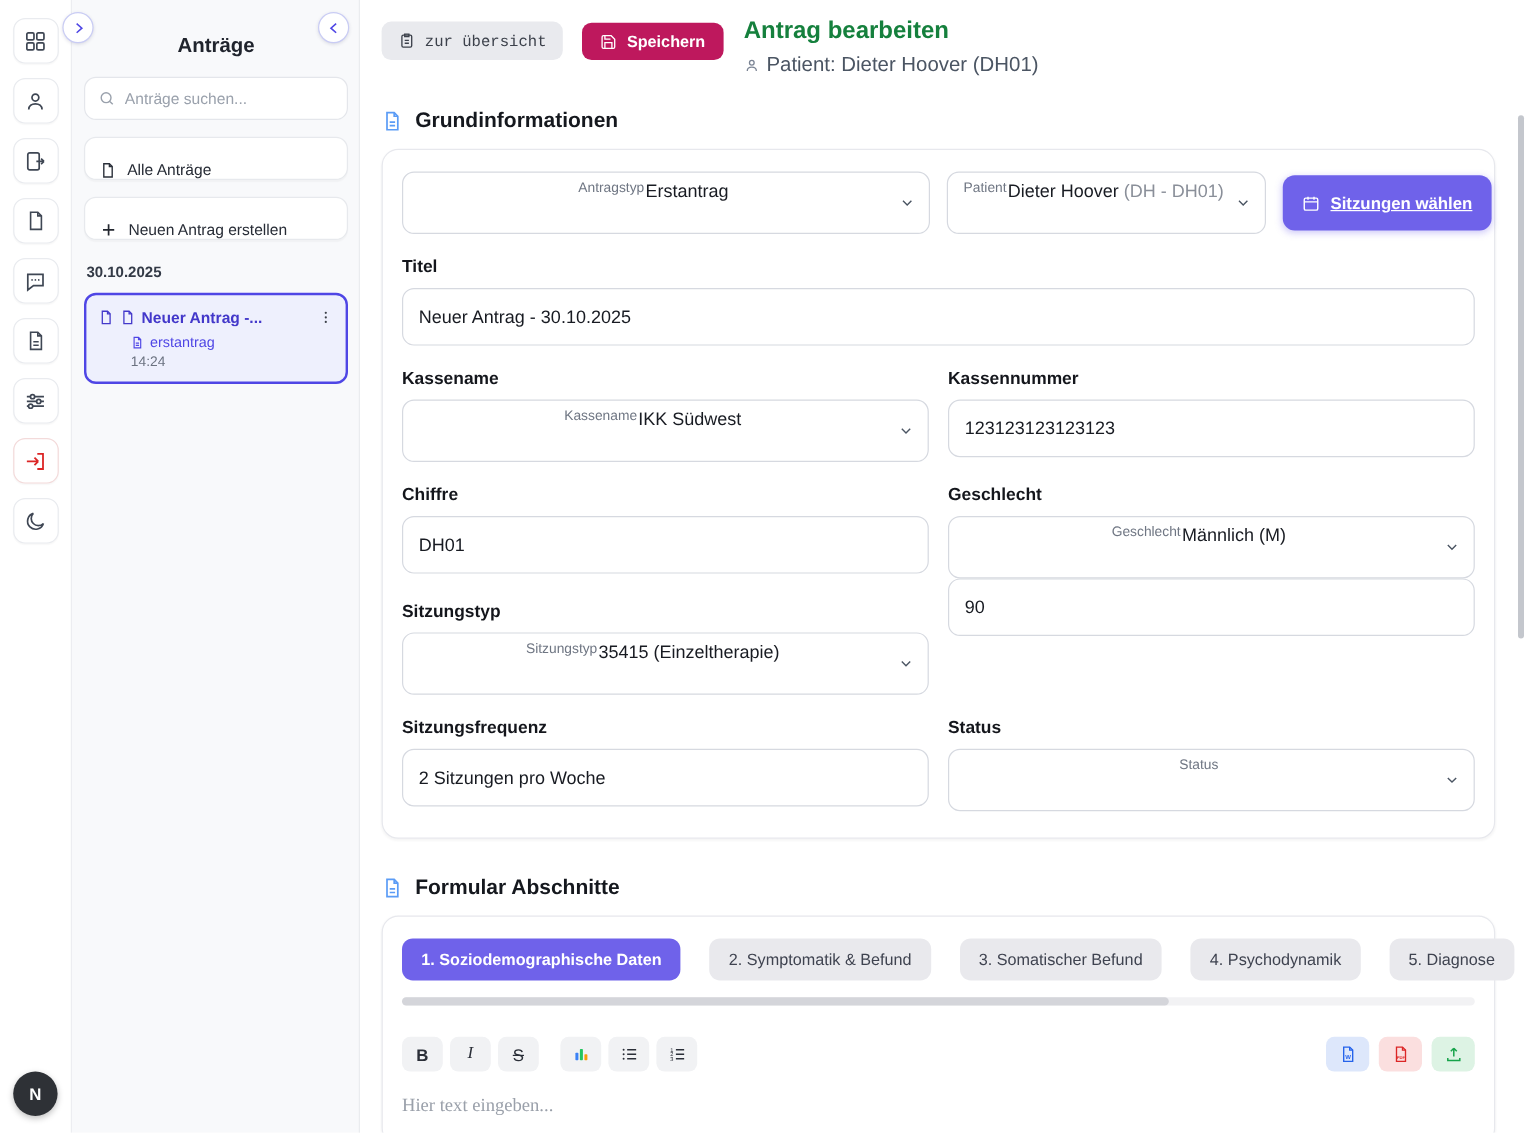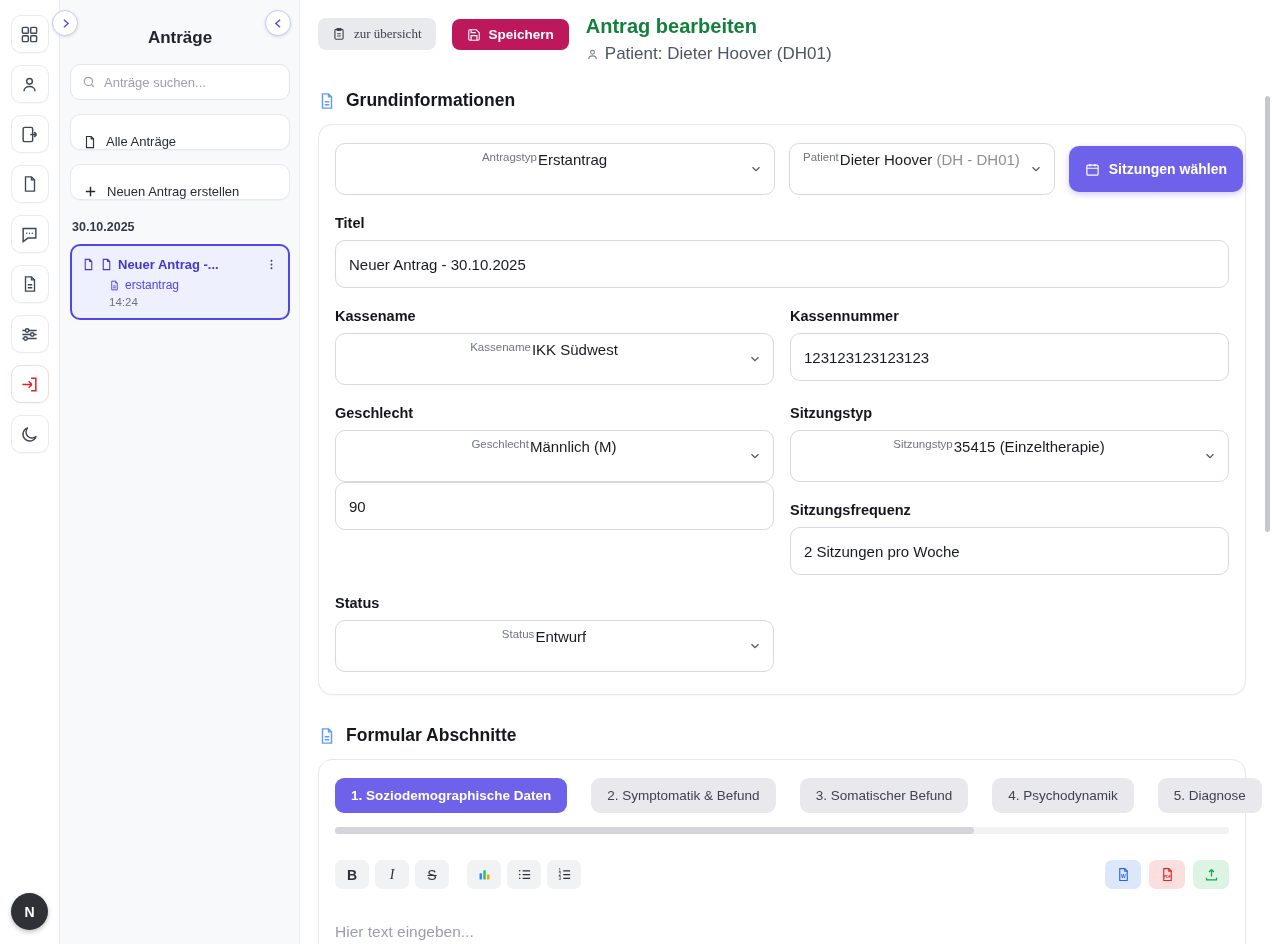--- a/index.html
+++ b/index.html
@@ -28,38 +28,38 @@
   .sel-card { border:2px solid #4f46e5; background:#eef0fd; border-radius:10px; padding:10px 8px 10px 10px; cursor:pointer; }
   .sel-row1 { display:flex; align-items:center; gap:5px; color:#4338ca; }
   .sel-title { flex:1; font-size:13px; font-weight:700; color:#4338ca; white-space:nowrap; overflow:hidden; text-overflow:ellipsis; }
   .sel-dots { color:#3b4048; padding:2px; cursor:pointer; }
   .sel-row2 { display:flex; align-items:center; gap:5px; margin-top:5px; padding-left:27px; color:#4f46e5; font-size:12px; }
   .sel-row3 { margin-top:4px; padding-left:27px; color:#6b7280; font-size:11.5px; }
 
   
   .main { flex:1; background:#fff; padding:18px 26px 0 18px; overflow:hidden; position:relative; }
   .header-row { display:flex; align-items:flex-start; gap:16px; }
-  .btn-back { display:flex; align-items:center; gap:8px; background:#e9eaee; border:none; border-radius:8px; height:32px; padding:0 14px; font-size:13px; color:#3c414b; font-family:Liberation Serif, serif; cursor:pointer; }
+  .btn-back { display:flex; align-items:center; gap:8px; background:#e9eaee; border:none; border-radius:8px; height:32px; padding:0 14px; font-size:13px; color:#3c414b; font-family:Liberation Mono, monospace; cursor:pointer; }
   .btn-save { display:flex; align-items:center; gap:8px; background:#be185d; border:none; border-radius:8px; height:31px; padding:0 15px; font-size:13.5px; font-weight:600; color:#fff; font-family:inherit; cursor:pointer; margin-top:1px; }
   .title-block { margin-left:1px; margin-top:-3px; }
   .page-title { font-size:20px; font-weight:700; color:#15803d; }
   .patient-line { display:flex; align-items:center; gap:6px; margin-top:6px; font-size:17px; color:#4b5563; }
   .section-head { display:flex; align-items:center; gap:10px; margin-top:26px; }
   .section-head h2 { font-size:17.5px; font-weight:700; color:#15181e; }
   .card { border:1px solid #e7e8ed; border-radius:14px; background:#fff; margin-top:13px; padding:18px 16px 22px; box-shadow:0 1px 2px rgba(18,20,28,.04); }
 
   .row1 { display:flex; gap:14px; align-items:stretch; }
   .select { position:relative; border:1px solid #d6d9e0; border-radius:10px; background:#fff; height:52px; padding:7px 34px 6px 13px; display:flex; flex-direction:row; justify-content:center; gap:1px; cursor:pointer; }
   .select .flabel { font-size:11.5px; color:#6f7683; }
   .select .fvalue { font-size:15px; color:#181b22; white-space:nowrap; overflow:hidden; }
   .select .chev { position:absolute; right:11px; top:50%; transform:translateY(-50%); color:#4b5563; }
   .muted { color:#8a8f99; }
   .w-antragstyp { flex:0 0 440px; }
   .w-patient { flex:1; }
-  .btn-sessions { flex:0 0 174px; align-self:center; display:flex; align-items:center; justify-content:center; gap:9px; background:#6f62ea; color:#fff; border:none; border-radius:10px; height:46px; font-size:14px; font-weight:600; font-family:inherit; cursor:pointer; box-shadow:0 2px 6px rgba(111,98,234,.35); }
+  .btn-sessions { flex:0 0 174px; align-self:center; display:flex; align-items:center; justify-content:center; gap:9px; background:#6f62ea; color:#fff; border:none; border-radius:10px; height:46px; font-size:14px; font-weight:600; font-family:inherit; cursor:pointer; box-shadow:0 2px 6px rgba(111,98,234,.35);text-decoration:underline; }
 
   .field-label { font-size:14.5px; font-weight:600; color:#14161c; margin:20px 0 9px; }
   .text-input { width:100%; height:48px; border:1px solid #d6d9e0; border-radius:10px; padding:0 13px; font-size:15px; color:#181b22; font-family:inherit; outline:none; background:#fff; }
   .grid2 { display:grid; grid-template-columns:1fr 1fr; column-gap:16px; }
 
   
   .tabs { display:flex; gap:24px; }
   .tab { padding:10px 16px; border-radius:9px; font-size:13.5px; background:#e9e9ed; color:#3f4350; white-space:nowrap; cursor:pointer; border:none; font-family:inherit; }
   .tab.active { background:#6f62ea; color:#fff; font-weight:600; }
   .hscroll-track { margin-top:14px; height:7px; border-radius:4px; background:#f2f2f4; position:relative; }
@@ -67,21 +67,21 @@
   .toolbar { margin-top:26px; display:flex; align-items:center; justify-content:space-between; }
   .tgroup { display:flex; align-items:center; gap:6px; }
   .tbtn { width:34px; height:29px; border-radius:7px; border:none; background:#f1f2f4; display:flex; align-items:center; justify-content:center; font-size:14px; color:#2b2f38; font-family:inherit; cursor:pointer; }
   .tbtn.bold { font-weight:800; }
   .tbtn.italic { font-style:italic; font-family:"Liberation Serif",serif; }
   .tbtn.strike { text-decoration:line-through; }
   .tbtn.gap { margin-left:12px; }
   .tbtn.word { background:#dde7fb; color:#2563eb; width:36px; }
   .tbtn.pdf { background:#fbdfdf; color:#dc2626; width:36px; }
   .tbtn.upload { background:#ddf3e4; color:#16a34a; width:36px; }
-  .editor-placeholder { margin-top:34px; font-size:15.5px; color:#9aa0aa; }
+  .editor-placeholder { margin-top:20px; font-size:15.5px; color:#9aa0aa;font-family:Liberation Serif, serif; }
 
   .win-scroll { position:absolute; right:2px; top:96px; width:5px; height:436px; border-radius:3px; background:#c4c7cd; cursor:pointer; }
 </style>
 </head>
 <body>
 
 <div class="app">
 
   <nav class="rail">
     <div class="rail-btn">
@@ -347,20 +347,24 @@
                 </svg>
               </span>
           </div>
         </div>
         <div>
           <div class="field-label">Kassennummer</div>
           <input class="text-input" type="text" value="123123123123123" style="">
         </div>
 
         <div>
+          <div class="field-label">Chiffre</div>
+          <input class="text-input" type="text" value="DH01" style="">
+        </div>
+        <div>
           <div class="field-label">Geschlecht</div>
           <div class="select">
             <span class="flabel">Geschlecht</span>
             <span class="fvalue">Männlich (M)</span>
             <span class="chev">
                 <svg width="14" height="14" viewBox="0 0 24 24" fill="none" stroke="currentColor" stroke-width="2">
                   <polyline points="6 9 12 15 18 9"></polyline>
                 </svg>
               </span>
           </div>
@@ -383,21 +387,20 @@
         </div>
 
         <div>
           <div class="field-label">Sitzungsfrequenz</div>
           <input class="text-input" type="text" value="2 Sitzungen pro Woche" style="">
         </div>
         <div>
           <div class="field-label">Status</div>
           <div class="select">
             <span class="flabel">Status</span>
-            <span class="fvalue">Entwurf</span>
             <span class="chev">
                 <svg width="14" height="14" viewBox="0 0 24 24" fill="none" stroke="currentColor" stroke-width="2">
                   <polyline points="6 9 12 15 18 9"></polyline>
                 </svg>
               </span>
           </div>
         </div>
       </div>
     </section>
 

